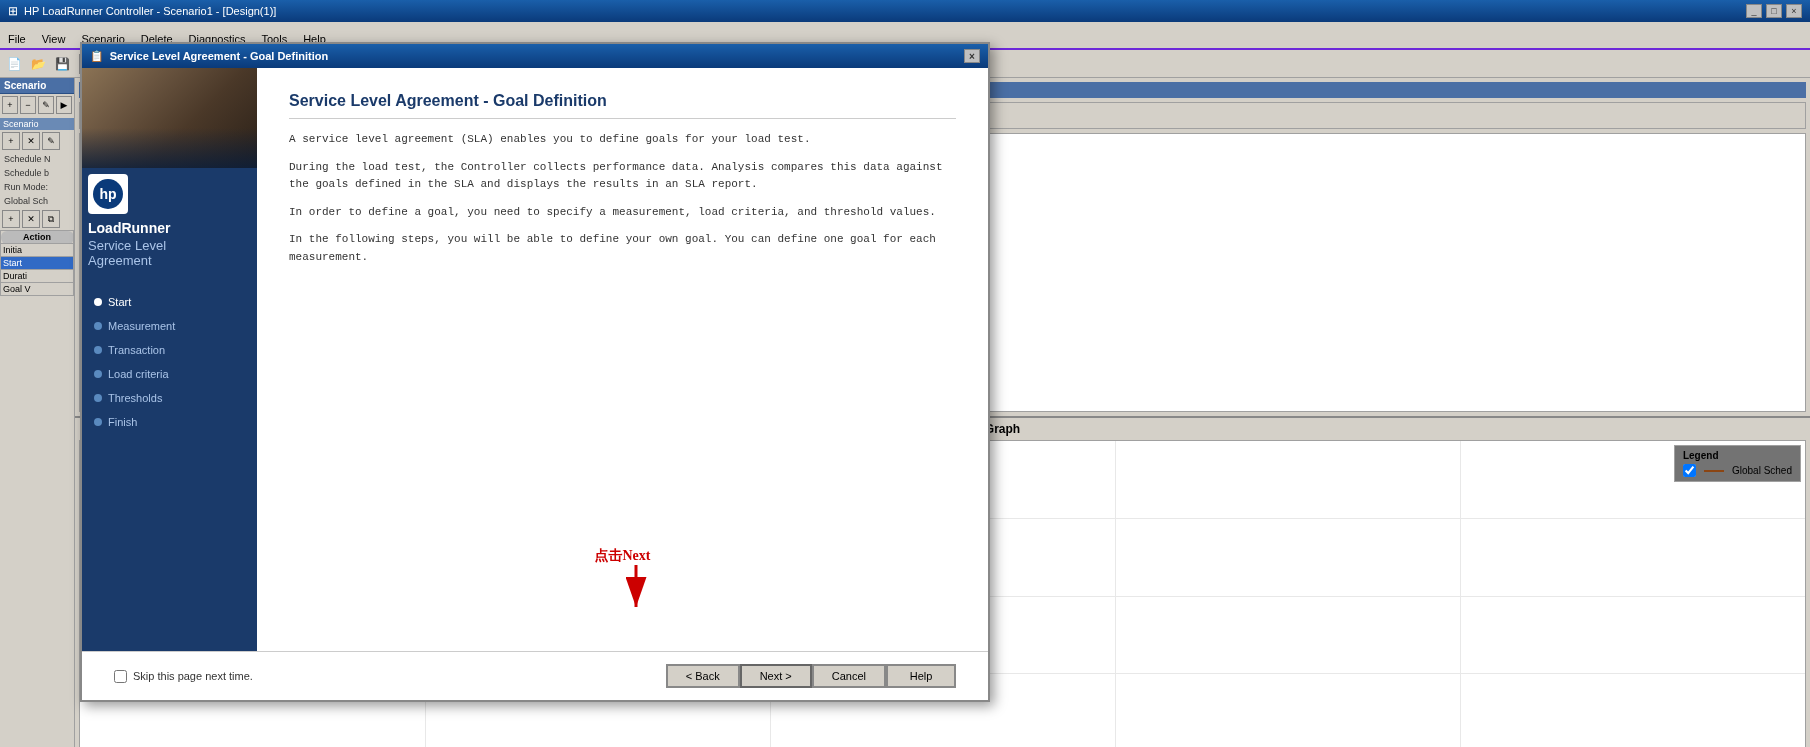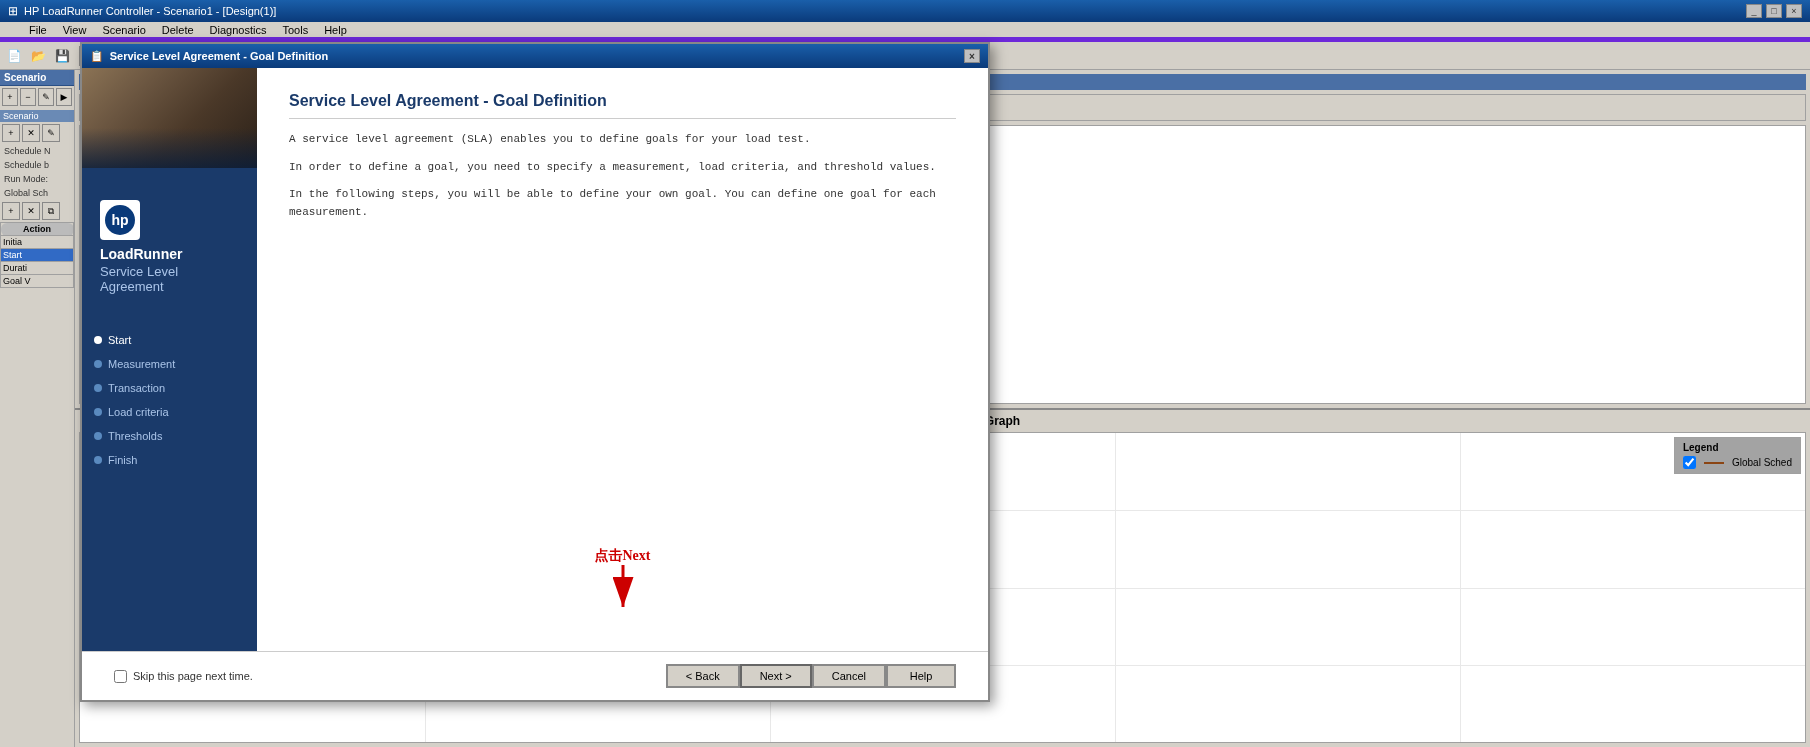--- a/index.html
+++ b/index.html
@@ -18,23 +18,24 @@
     .title-bar-icon { margin-right: 6px; font-size: 12px; }
     .title-bar-controls { margin-left: auto; display: flex; gap: 4px; }
     .title-bar-btn { width: 16px; height: 14px; background: #c0c0c0; border: 1px solid #888; font-size: 9px; display: flex; align-items: center; justify-content: center; cursor: pointer; color: #333; }
 
     
     .menu-bar {
       background: #d4d0c8;
       height: 20px;
       display: flex;
       align-items: center;
-      padding: 0 21px;
-      border-bottom: 5px solid #6d28d9;
-      font-size: 11px;
+      padding: 0 0;
+      border-bottom: 2px solid #6d28d9;
+      font-size: 11px;
+      margin-top: 8px;
     }
     .menu-item { padding: 2px 8px; cursor: pointer; }
 
     
     .toolbar {
       background: #d4d0c8;
       height: 28px;
       display: flex;
       align-items: center;
       padding: 0 4px;
@@ -176,21 +177,21 @@
       flex: 1;
       background: white;
       border: 1px solid #a0a0a0;
       position: relative;
       overflow: hidden;
     }
     .graph-legend {
       position: absolute;
       right: 4px;
       top: 4px;
-      background: #a3a3a3;
+      background: #737373;
       border: 1px solid #a0a0a0;
       padding: 4px 8px;
       font-size: 10px;
     }
     .legend-item { display: flex; align-items: center; gap: 8px; }
     .legend-line { width: 20px; height: 2px; background: #8b4513; }
 
     
     .dialog-overlay {
       position: fixed;
@@ -250,23 +251,22 @@
     }
     .dialog-sidebar-image-overlay {
       position: absolute;
       bottom: 0;
       left: 0;
       right: 0;
       height: 40px;
       background: linear-gradient(to bottom, transparent, rgba(10,30,60,0.8));
     }
     .dialog-sidebar-branding {
-      padding: 18px;
-      color: white;
-      margin-top: 14px;
+      padding: 6px;
+      color: white;
     }
     .dialog-sidebar-logo {
       width: 40px;
       height: 40px;
       background: white;
       border-radius: 4px;
       display: flex;
       align-items: center;
       justify-content: center;
       margin-bottom: 6px;
@@ -587,26 +587,27 @@
           <div class="nav-bullet"></div>
           <span>Finish</span>
         </li>
       </ul>
     </div>
 
     <div class="dialog-main">
       <div class="dialog-heading">Service Level Agreement - Goal Definition</div>
       <div class="dialog-content-text">
         <p>A service level agreement (SLA) enables you to define goals for your load test.</p>
+        <p>During the load test, the Controller collects performance data. Analysis compares this data against<br>the goals defined in the SLA and displays the results in an SLA report.</p>
         <p>In order to define a goal, you need to specify a measurement, load criteria, and threshold values.</p>
         <p>In the following steps, you will be able to define your own goal. You can define one goal for each<br>measurement.</p>
       </div>
 
       <div style="position:relative;height:80px;">
-        <div style="position:absolute;left:50%;top:0;transform:translateX(-50%);display:flex;flex-direction:column;align-items:center;">
+        <div style="position:absolute;left:50%;top:0;transform:translateX(-50%);display:flex;flex-direction:column;align-items:flex-end;">
           <span class="click-label">点击Next</span>
           <svg width="30" height="50">
             <defs>
               <marker id="arrowhead" markerWidth="10" markerHeight="7" refX="10" refY="3.5" orient="auto">
                 <polygon points="0 0, 10 3.5, 0 7" fill="#cc0000"></polygon>
               </marker>
             </defs>
             <line x1="15" y1="0" x2="15" y2="42" stroke="#cc0000" stroke-width="3" marker-end="url(#arrowhead)"></line>
           </svg>
         </div>

